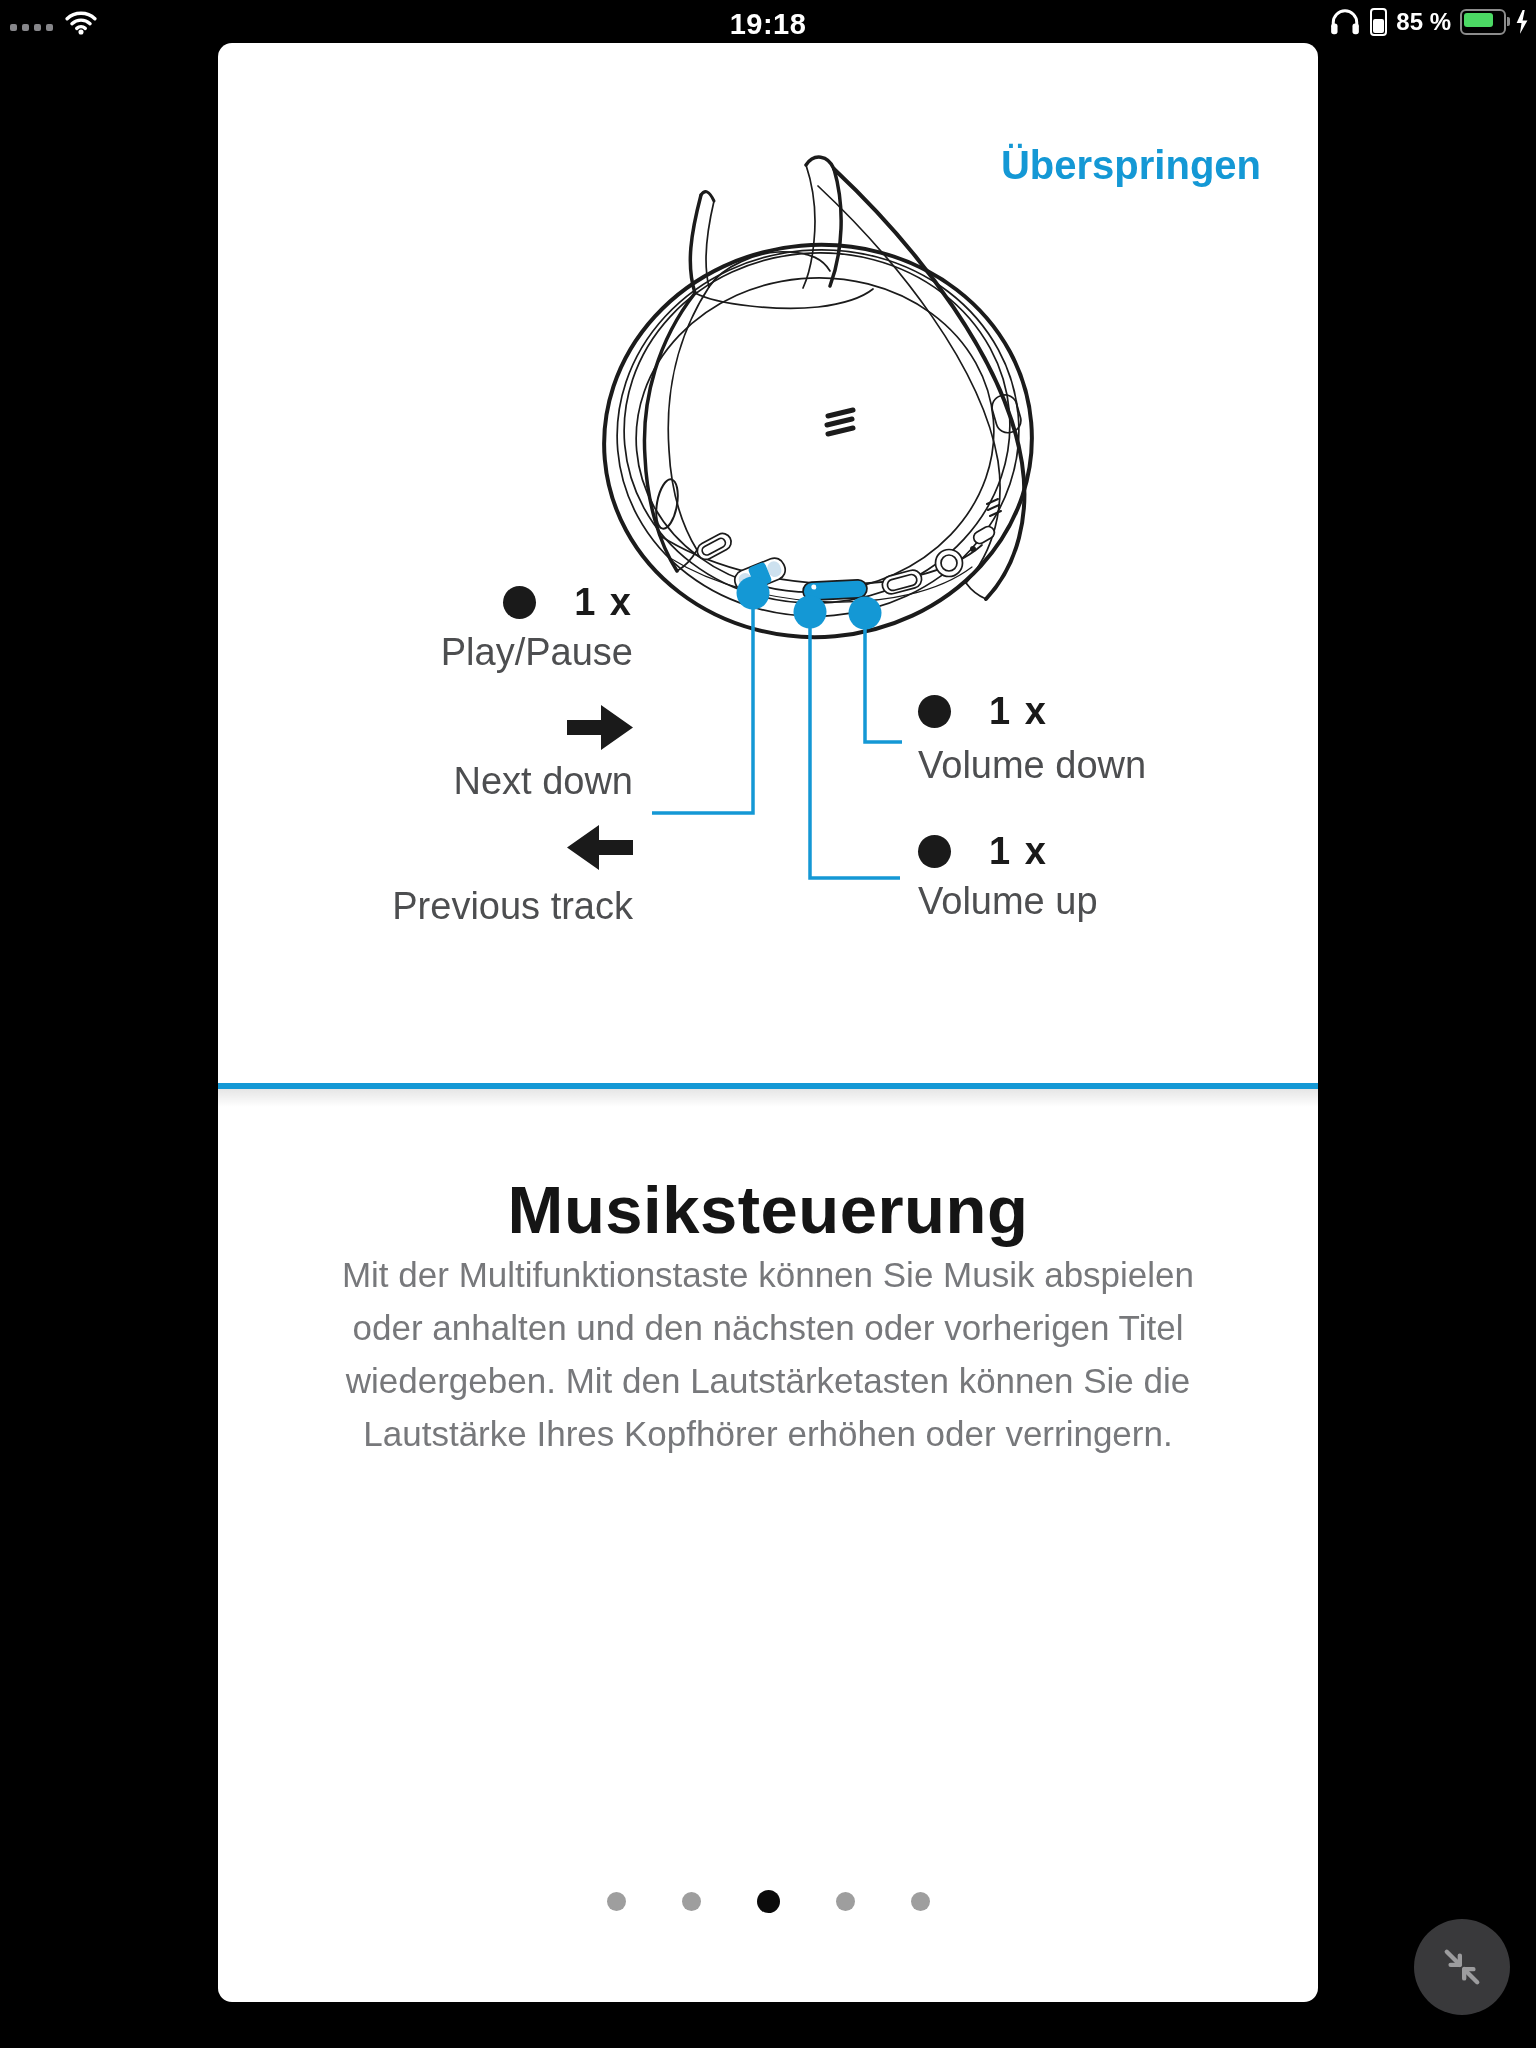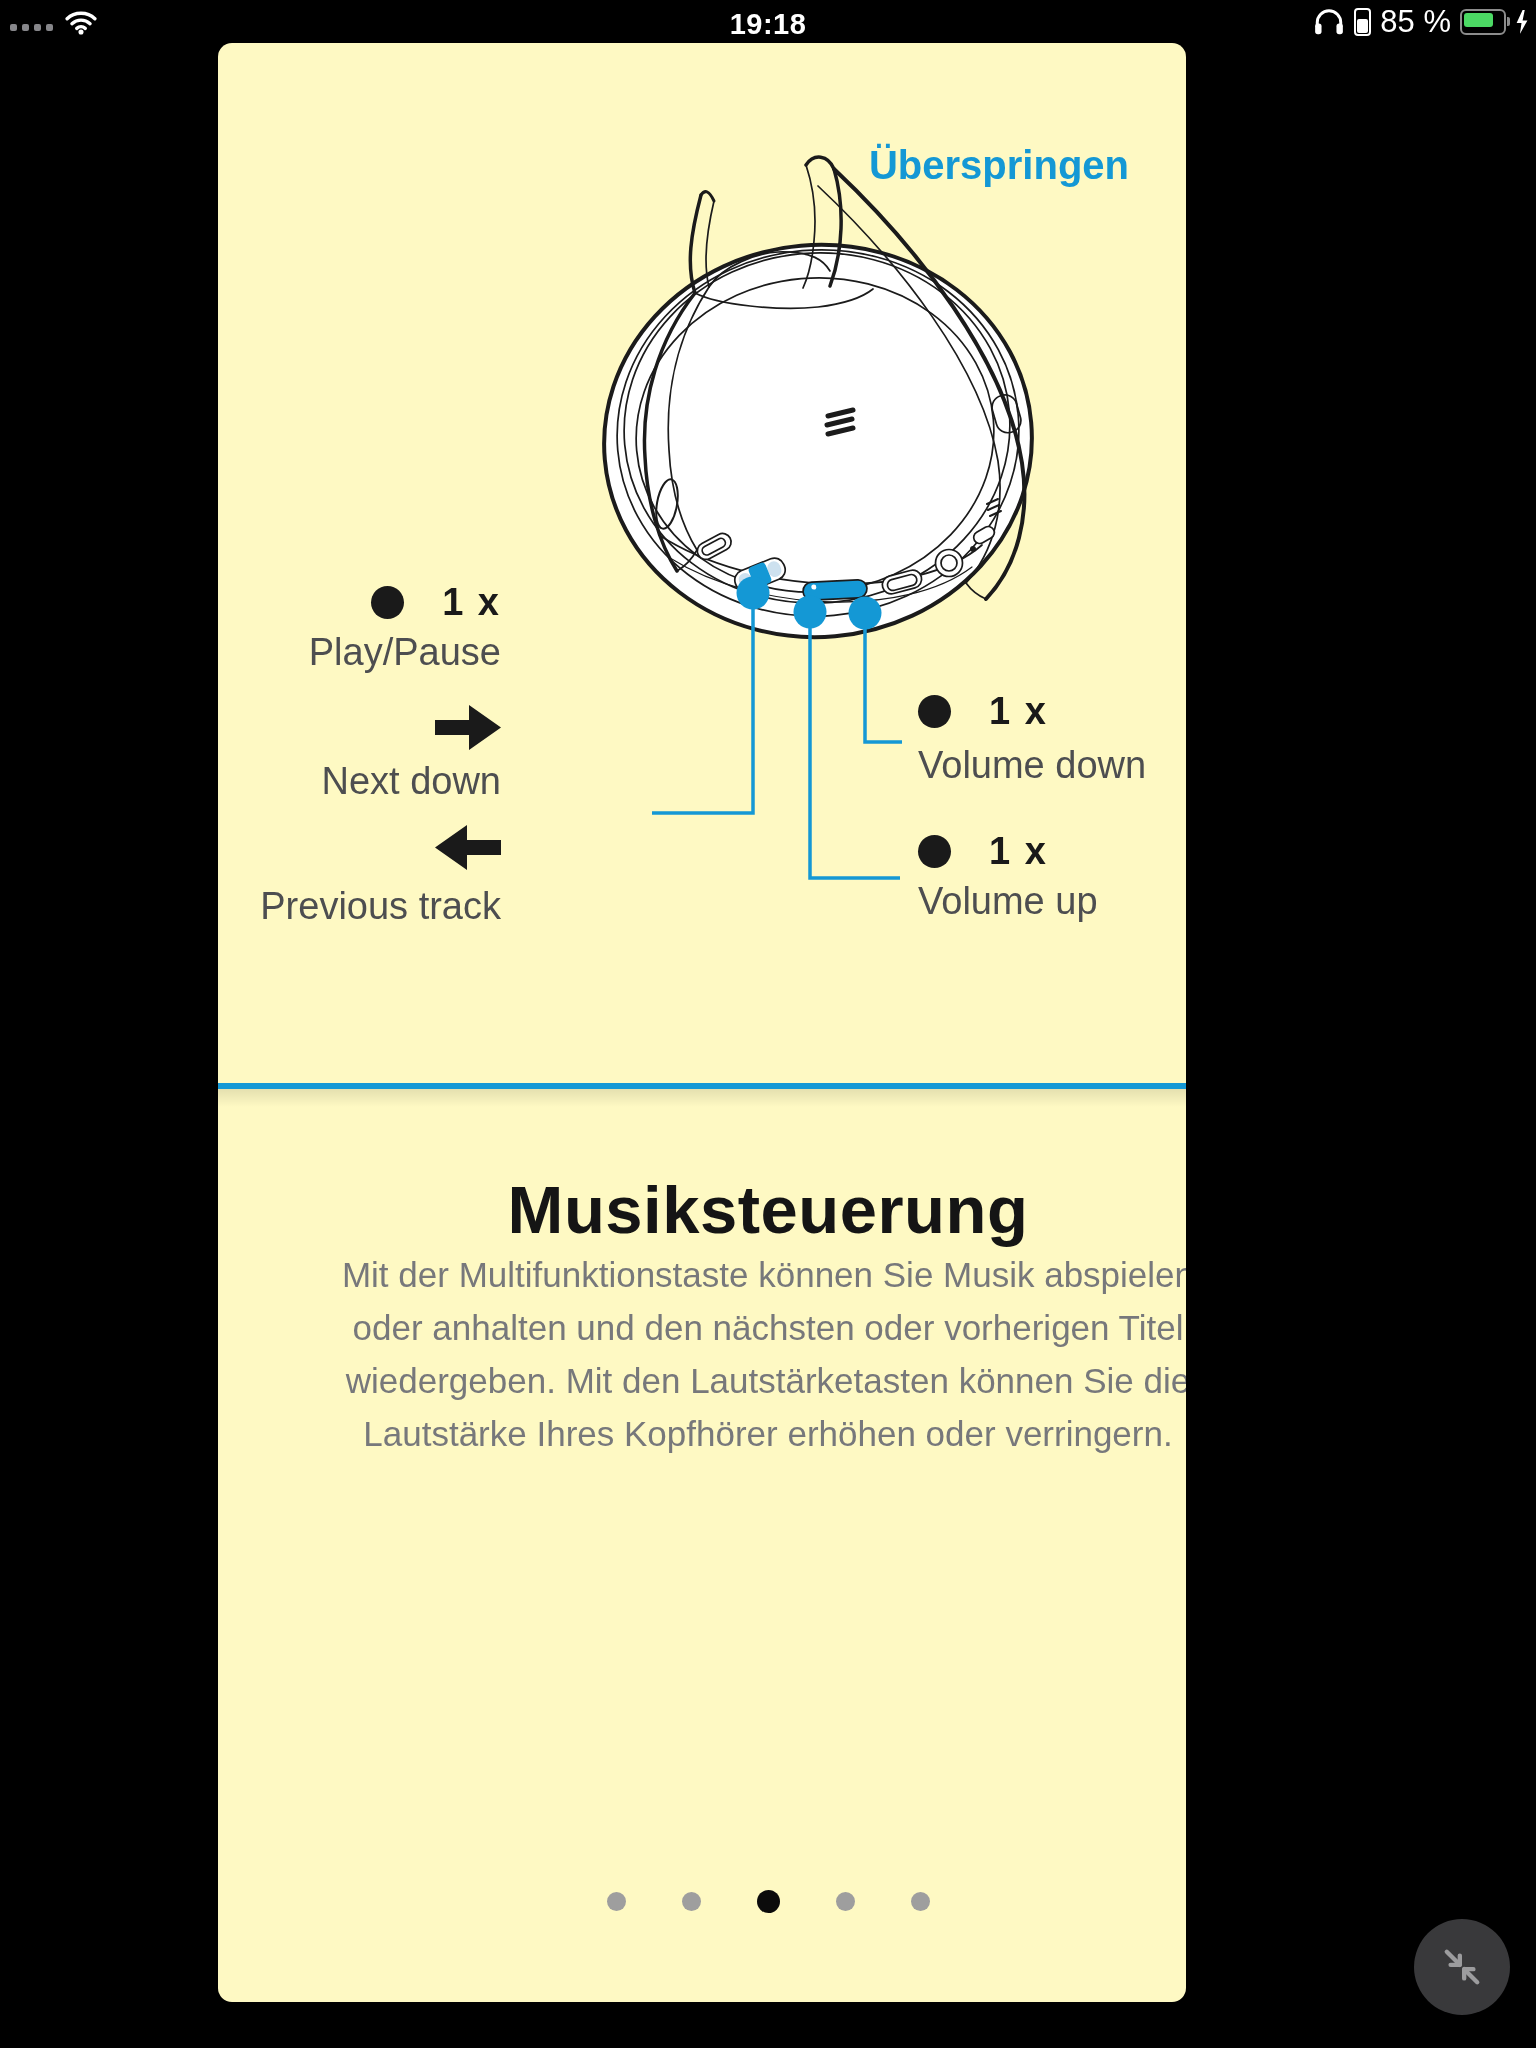--- a/index.html
+++ b/index.html
@@ -10,29 +10,29 @@
   .screen{position:relative;width:1536px;height:2048px;background:#000;overflow:hidden;
           font-family:"Liberation Sans", sans-serif;border-radius:28px;}
   
   .status-bar{position:absolute;left:0;top:0;width:1536px;height:44px;color:#fff;}
   .sb-left{position:absolute;left:10px;top:0;height:44px;display:flex;align-items:center;gap:12px;}
   .sig-dots{display:flex;gap:5px;align-items:center;margin-top:10px;}
   .sig-dot{width:7px;height:7px;border-radius:2px;background:#86868a;}
   .sb-time{position:absolute;left:0;top:8px;width:1536px;text-align:center;
            font-size:29px;font-weight:600;letter-spacing:.5px;}
   .sb-right{position:absolute;right:8px;top:0;height:44px;display:flex;align-items:center;gap:9px;}
-  .sb-pct{font-size:31px;font-weight:400;}
+  .sb-pct{font-size:24px;font-weight:700;}
   .mini-batt{position:relative;width:13px;height:24px;border:2px solid #fff;border-radius:4px;}
   .mini-fill{position:absolute;left:1px;right:1px;bottom:1px;height:14px;background:#fff;border-radius:2px;}
   .batt{position:relative;width:42px;height:22px;border:2px solid rgba(255,255,255,.55);border-radius:6px;}
   .batt-fill{position:absolute;left:2px;top:2px;height:14px;background:var(--battery-green);border-radius:3px;}
   .batt-nub{position:absolute;right:-6px;top:6px;width:3px;height:9px;background:rgba(255,255,255,.55);
             border-radius:0 2px 2px 0;}
   
-  .card{position:absolute;left:218px;top:43px;width:968px;height:1959px;background:#fef9c3;
+  .card{position:absolute;left:218px;top:43px;width:1100px;height:1959px;background:#ffffff;
         border-radius:14px;overflow:hidden;}
   .skip{position:absolute;top:100px;right:57px;font-size:40px;font-weight:700;color:var(--accent);
         cursor:pointer;}
   .diagram{position:absolute;left:0;top:0;width:1100px;height:1040px;}
   
   .hint{position:absolute;display:flex;align-items:center;gap:38px;height:36px;white-space:nowrap;}
   .bullet{width:33px;height:33px;border-radius:50%;background:#1a1a1a;display:inline-block;}
   .count{font-size:38px;font-weight:700;color:#1a1a1a;letter-spacing:2px;}
   .hint-label{position:absolute;font-size:38px;color:#4d4e50;white-space:nowrap;line-height:42px;}
   .right-align{right:685px;}

